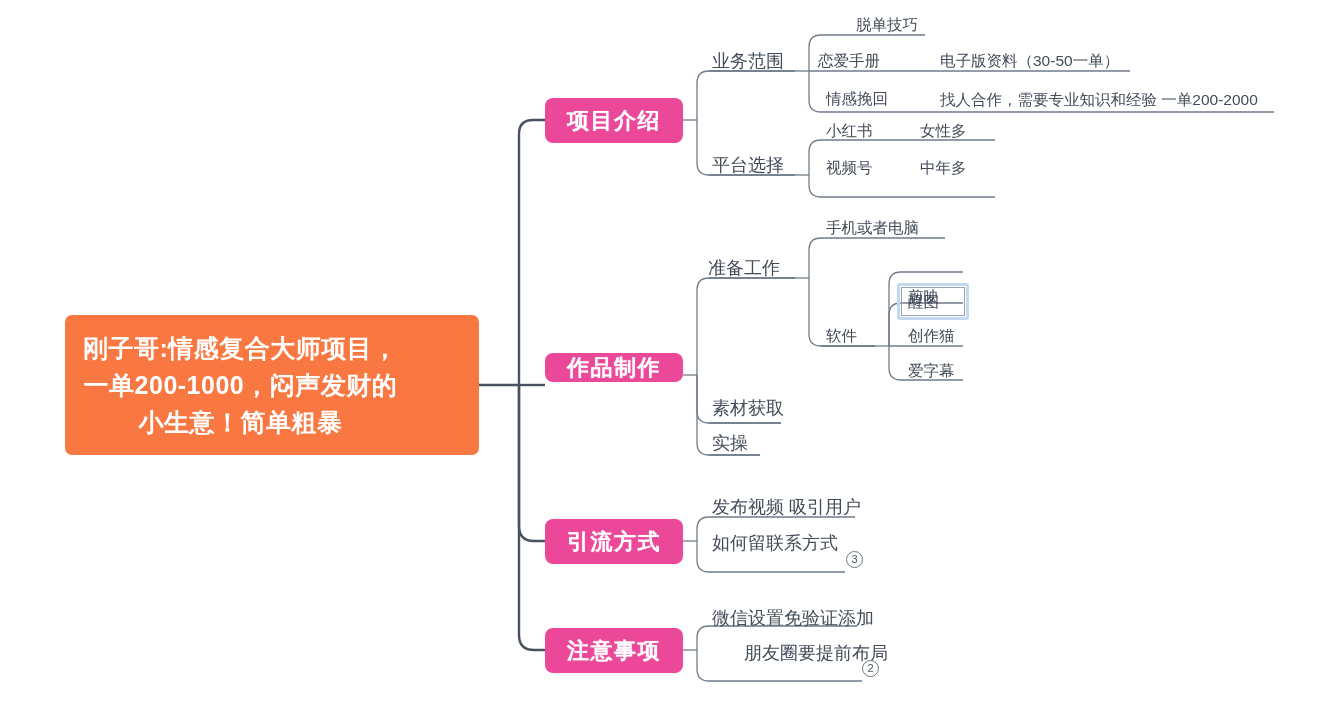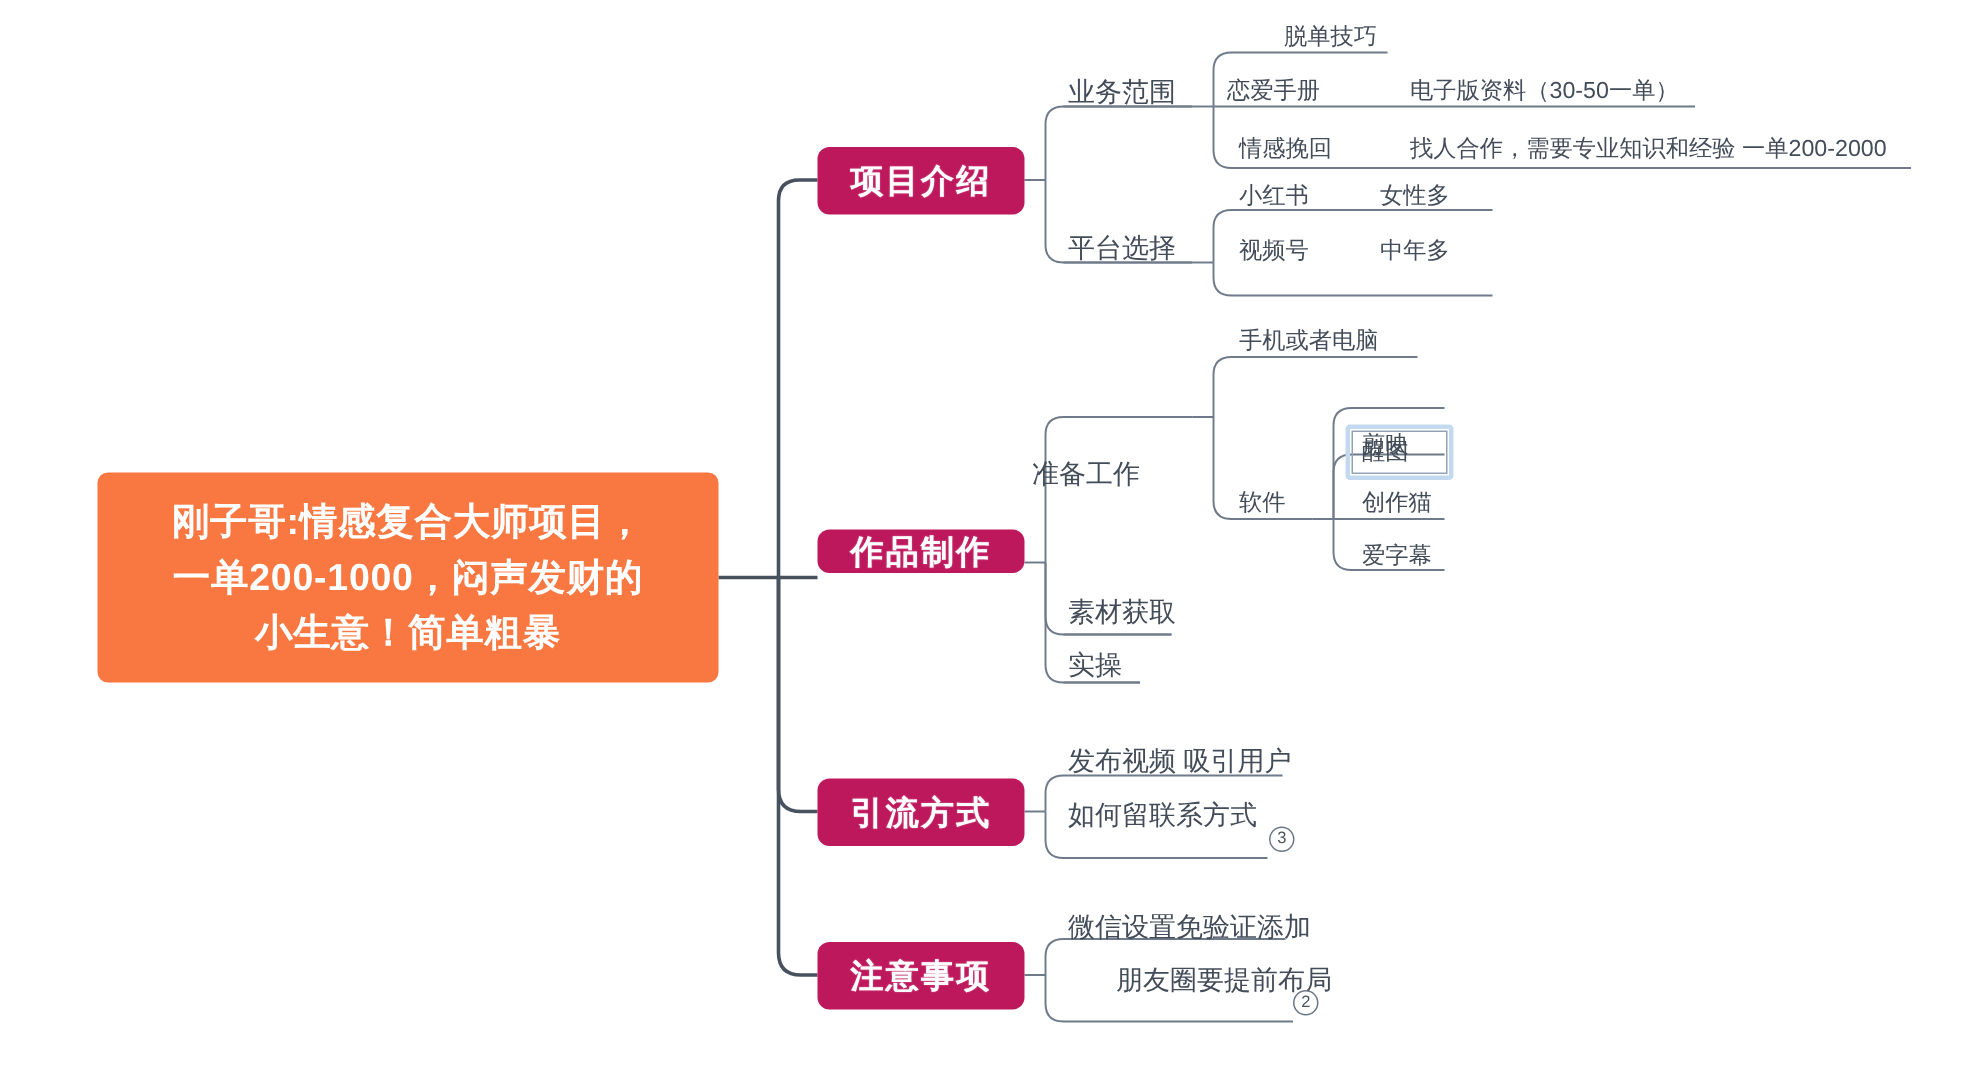--- a/index.html
+++ b/index.html
@@ -28,37 +28,37 @@
   .root-node {
     position: absolute;
     left: 65px;
     top: 315px;
     width: 414px;
     height: 140px;
     background: #f97740;
     border-radius: 7px;
     display: flex;
     align-items: center;
-    justify-content: center;
+    justify-content: flex-start;
     box-sizing: border-box;
     padding: 4px 18px;
   }
   .root-node .root-text {
     color: #ffffff;
     font-size: 25px;
     font-weight: bold;
     line-height: 37px;
     text-align: center;
     letter-spacing: 0.5px;
     white-space: pre-line;
   }
   
   .l1-node {
     position: absolute;
-    background: #be185d;
+    background: #ec4899;
     border-radius: 8px;
     display: flex;
     align-items: center;
     justify-content: center;
     box-sizing: border-box;
   }
   .l1-node .l1-text {
     color: #ffffff;
     font-size: 22px;
     font-weight: bold;
@@ -202,21 +202,21 @@
   <div class="label l3" style="left:818px; top:51px;">恋爱手册</div>
   <div class="label l4" style="left:940px; top:51px;">电子版资料（30-50一单）</div>
   <div class="label l3" style="left:826px; top:90px;font-family:Liberation Mono, monospace;">情感挽回</div>
   <div class="label l4" style="left:940px; top:90px;">找人合作，需要专业知识和经验 一单200-2000</div>
 
   <div class="label l3" style="left:826px; top:121px;">小红书</div>
   <div class="label l4" style="left:920px; top:121px;">女性多</div>
   <div class="label l3" style="left:826px; top:158px;">视频号</div>
   <div class="label l4" style="left:920px; top:158px;">中年多</div>
 
-  <div class="label l2" style="left:688px; top:258px;margin-top:48px;">准备工作</div>
+  <div class="label l2" style="left:708px; top:258px;">准备工作</div>
   <div class="label l2" style="left:712px; top:398px;">素材获取</div>
   <div class="label l2" style="left:712px; top:433px;">实操</div>
 
   <div class="label l3" style="left:826px; top:218px;">手机或者电脑</div>
   <div class="label l3" style="left:826px; top:326px;">软件</div>
 
   <div class="label l4" style="left:908px; top:269px;margin-top:18px;">剪映</div>
 
   <div class="sel-outer" style="left:897px; top:283px; width:72px; height:37px;"></div>
   <div class="sel-inner" style="left:901px; top:287px; width:64px; height:29px;"></div>

